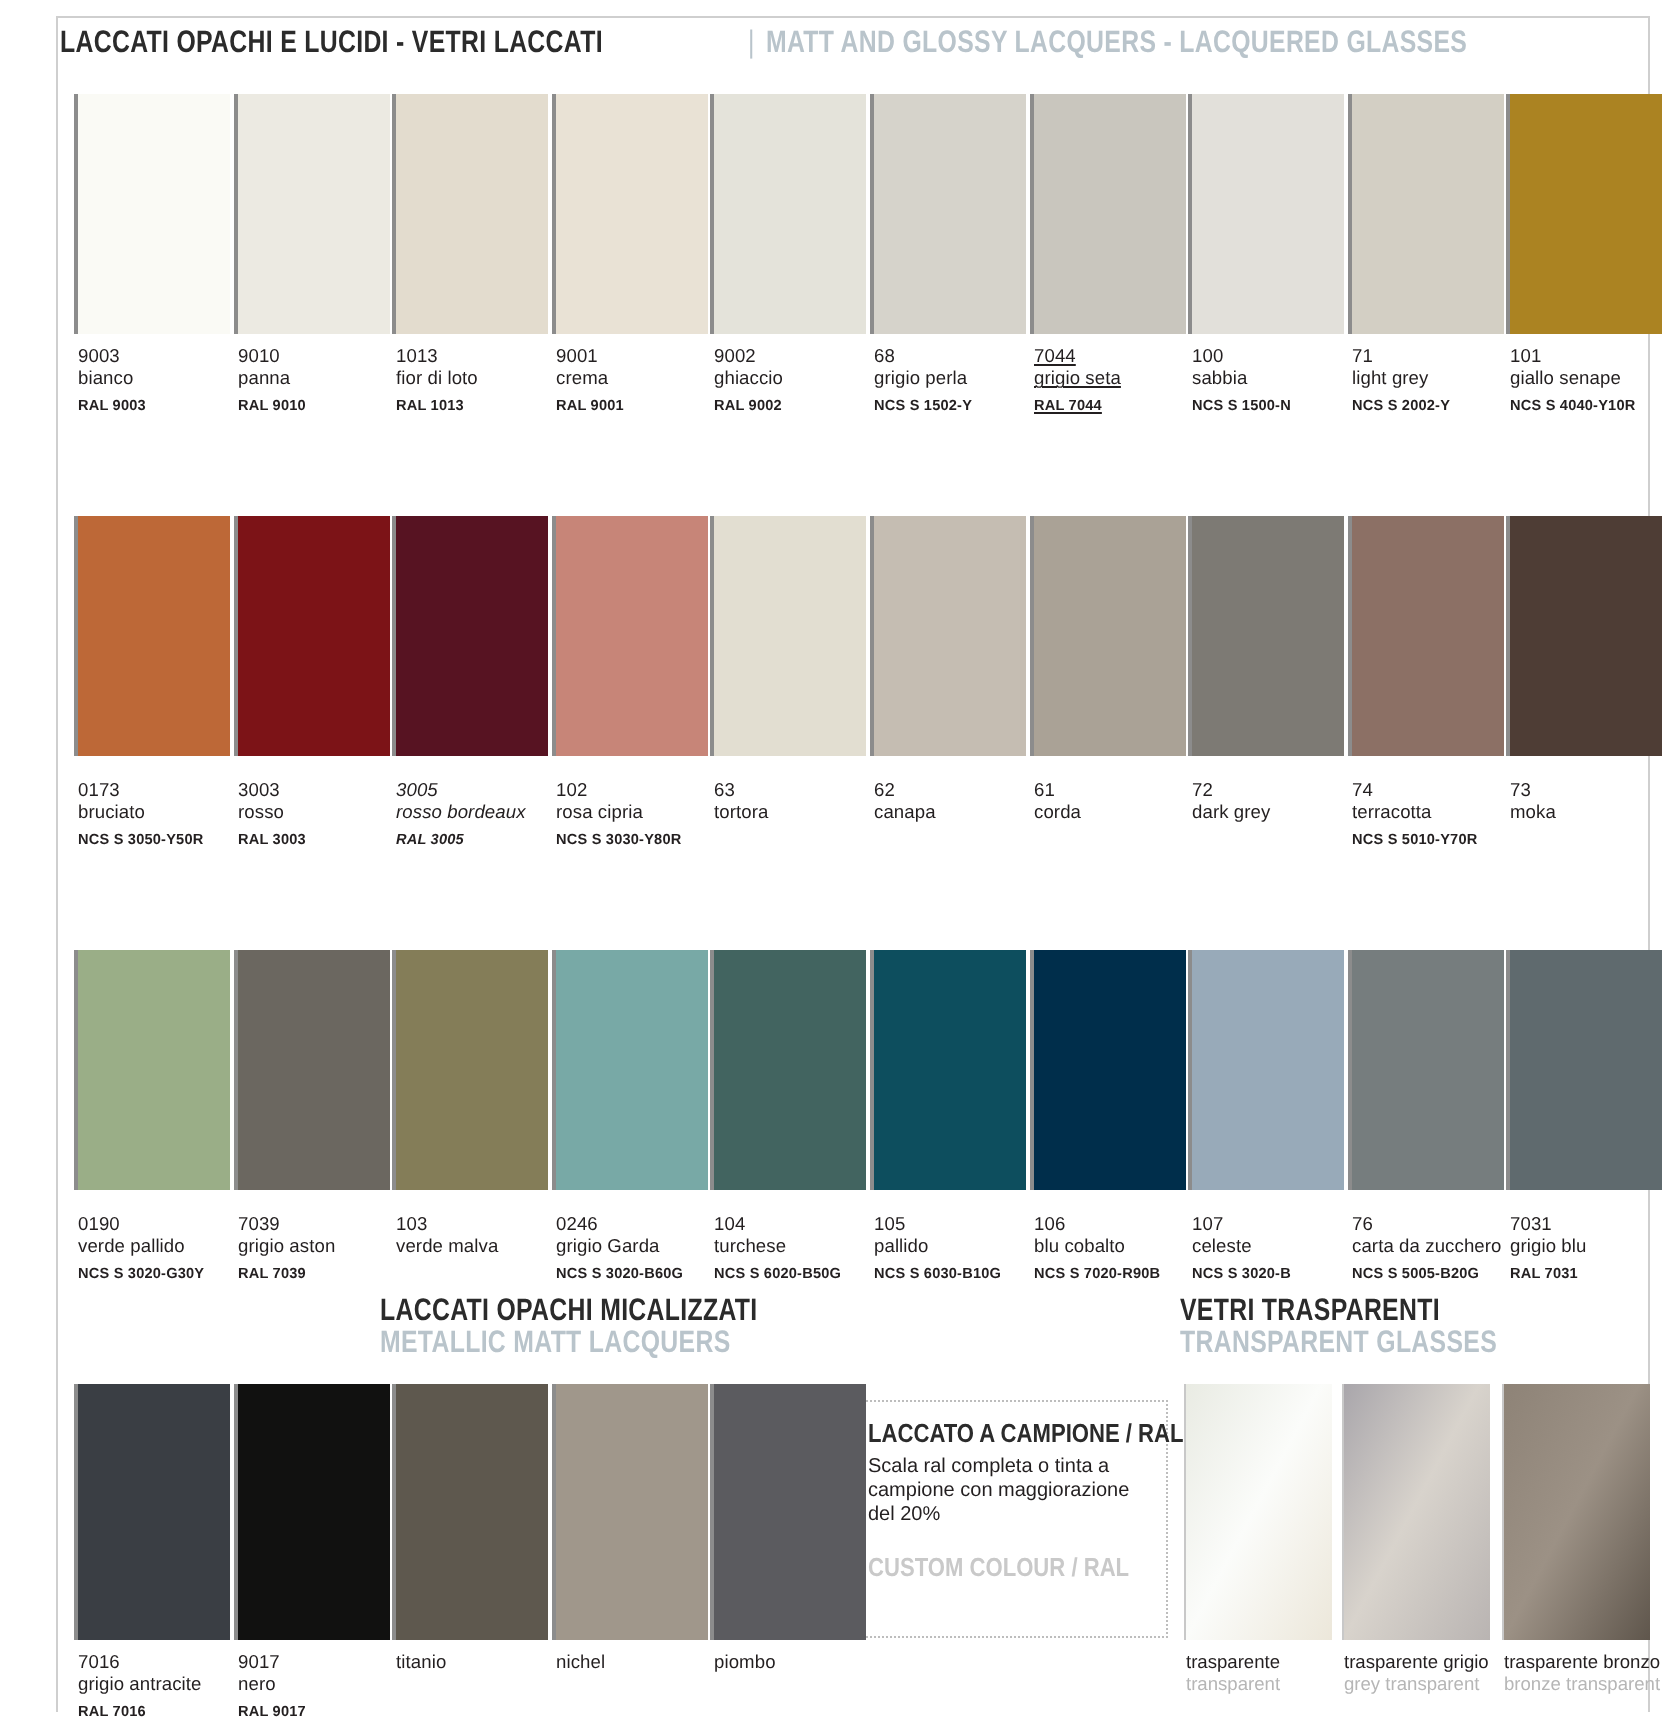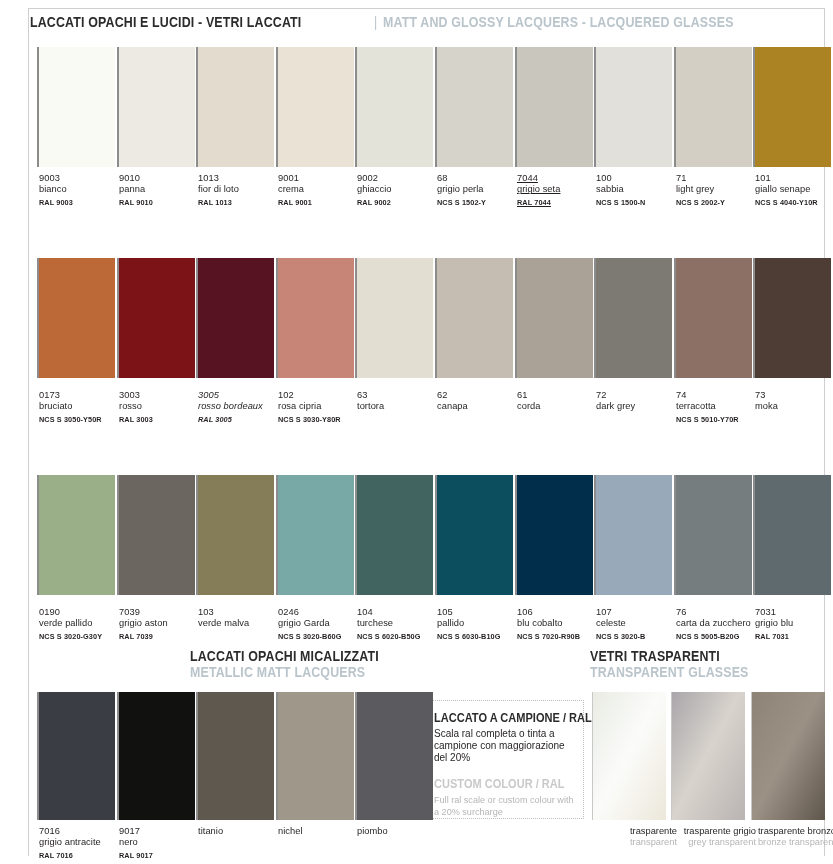--- a/index.html
+++ b/index.html
@@ -55,21 +55,21 @@
     line-height:11.4px;
     color:#231f20;
     letter-spacing:0.05px;
   }
   .sw-lab .code{display:block;font-size:9.3px;}
   .sw-lab .name{display:block;font-size:9.3px;}
   .sw-lab .ref{display:block;font-size:7.3px;font-weight:700;letter-spacing:0.1px;margin-top:1px;}
   .sw-lab.wide{width:100px;}
 
   
-  .tg-lab{position:absolute;width:84px;font-size:9.3px;line-height:11.4px;color:#231f20;text-align:right;}
+  .tg-lab{position:absolute;width:84px;font-size:9.3px;line-height:11.4px;color:#231f20;}
   .tg-lab .en{display:block;color:#b6b6b6;}
 
   
   #custom-box{
     position:absolute;left:424px;top:700px;width:160px;height:119px;
     border:1px dotted #bdbdbd;
     box-sizing:border-box;
     padding:7px 9px 0 9px;
   }
   #custom-box .t1{
@@ -104,21 +104,20 @@
 
   <div class="sect-head two-line" id="mid-title-b">
     <span class="it">VETRI TRASPARENTI</span>
     <span class="en l2">TRANSPARENT GLASSES</span>
   </div>
 
   <div id="custom-box">
     <span class="t1">LACCATO A CAMPIONE / RAL</span>
     <p class="p1">Scala ral completa o tinta a campione con maggiorazione del 20%</p>
     <span class="t2">CUSTOM COLOUR / RAL</span>
-    <p class="p2">Full ral scale or custom colour with a 20% surcharge</p>
   </div>
 
   <div id="swatch-layer">
       <div class="swatch" style="left: 37px; top: 47px; width: 78px; height: 120px; background: rgb(250, 250, 245);"></div>
       <div class="sw-lab" style="left: 39px; top: 173px;">
         <span class="code">9003</span>
         <span class="name">bianco</span>
         <span class="ref">RAL 9003</span>
       </div>
       <div class="swatch" style="left: 117px; top: 47px; width: 78px; height: 120px; background: rgb(236, 234, 226);"></div>

